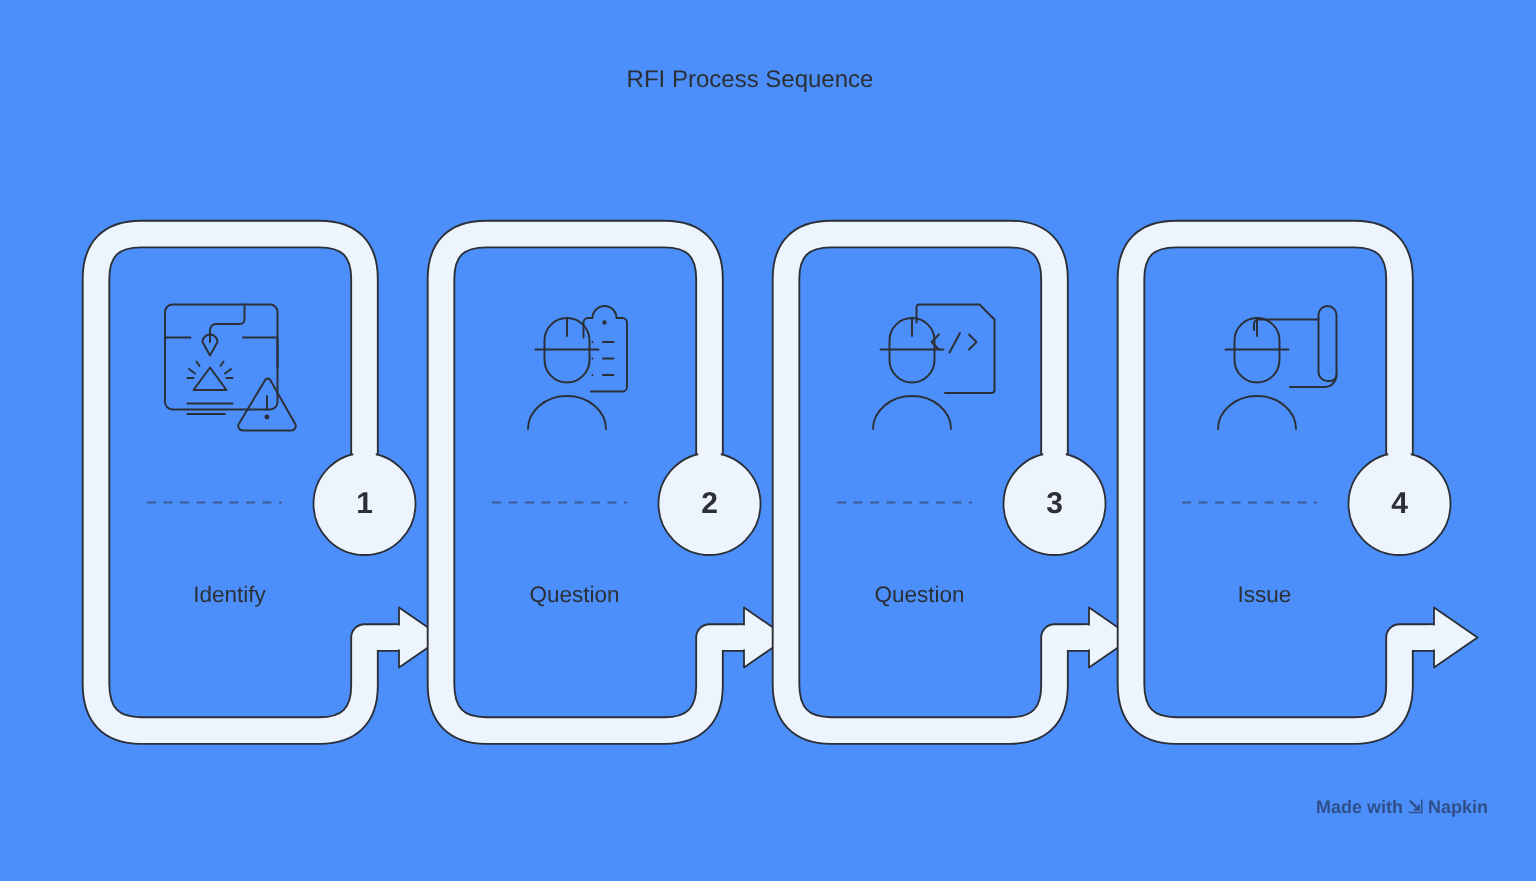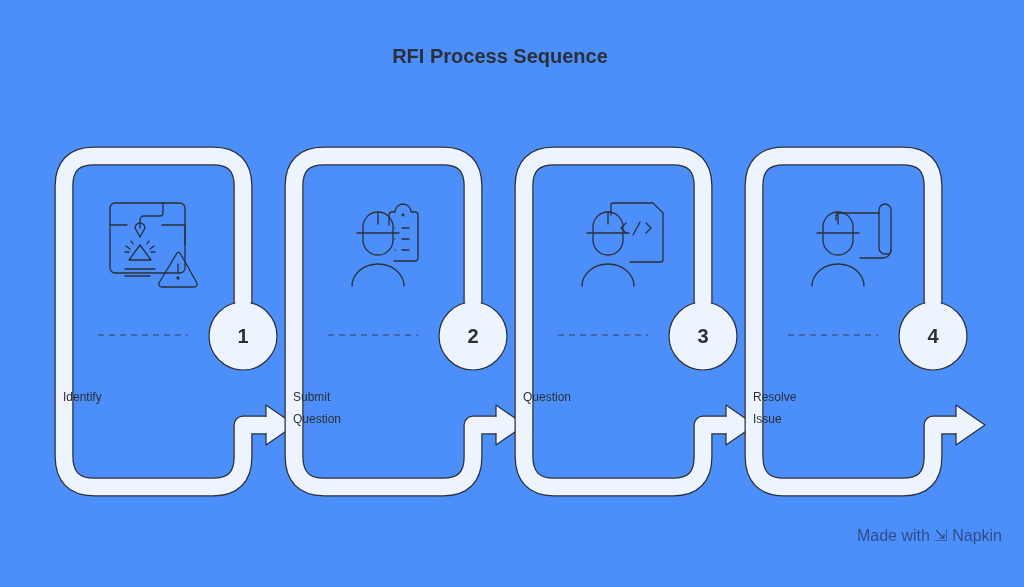--- a/index.html
+++ b/index.html
@@ -1,21 +1,21 @@
 <!DOCTYPE html>
 <html><head>
 <meta charset="utf-8">
 <style>
   html, body { margin:0; padding:0; }
   body { width:1024px; height:587px; background:#4d8ffa; position:relative; overflow:hidden; font-family:"Liberation Sans", sans-serif; }
-  .title { position:absolute; top:45px; left:0; width:1000px; text-align:center; font-size:20px; font-weight:bold; color:#2b2f36; }
+  .title { position:absolute; top:45px; left:0; width:1000px; text-align:center; font-size:16px; font-weight:normal; color:#2b2f36; }
   svg.diagram { position:absolute; left:0; top:0; }
-  .label { position:absolute; width:180px; font-size:12px; line-height:22px; color:#2b2f36; }
+  .label { position:absolute; width:180px; text-align:center; font-size:15px; line-height:22px; color:#2b2f36; }
   .num { position:absolute; width:68px; height:36px; text-align:center; font-size:20px; font-weight:bold; color:#2b2f36; line-height:36px; }
-  .credit { position:absolute; right:22px; bottom:42px; font-size:16px; color:#2e4f8a; }
+  .credit { position:absolute; right:32px; bottom:42px; font-size:12px; color:#2e4f8a;font-weight:bold; }
 </style>
 </head>
 <body>
 
 <div class="title">RFI Process Sequence</div>
 
 <svg class="diagram" width="1024" height="587" viewBox="0 0 1024 587" xmlns="http://www.w3.org/2000/svg">
   <g id="stages">
       <g transform="translate(0,0)">
         <path d="M243 330 V186 Q243 156 213 156 H94 Q64 156 64 186 V456 Q64 487 94 487 H213 Q243 487 243 457 V425 H282" fill="none" stroke="#2b2f36" stroke-width="19" stroke-linejoin="round"></path>
@@ -91,27 +91,25 @@
     </g>
 </svg>
 
 <div id="labels">
     <div class="num" style="left: 209px; top: 318px;">1</div>
     <div class="label" style="left: 63px; top: 386px;">
       <div>Identify</div>
     </div>
     <div class="num" style="left: 439px; top: 318px;">2</div>
     <div class="label" style="left: 293px; top: 386px;">
-      <div>Submit</div>
       <div>Question</div>
     </div>
     <div class="num" style="left: 669px; top: 318px;">3</div>
     <div class="label" style="left: 523px; top: 386px;">
       <div>Question</div>
     </div>
     <div class="num" style="left: 899px; top: 318px;">4</div>
     <div class="label" style="left: 753px; top: 386px;">
-      <div>Resolve</div>
       <div>Issue</div>
     </div>
   </div>
 
 <div class="credit">Made with ⇲ Napkin</div>
 
 </body></html>

